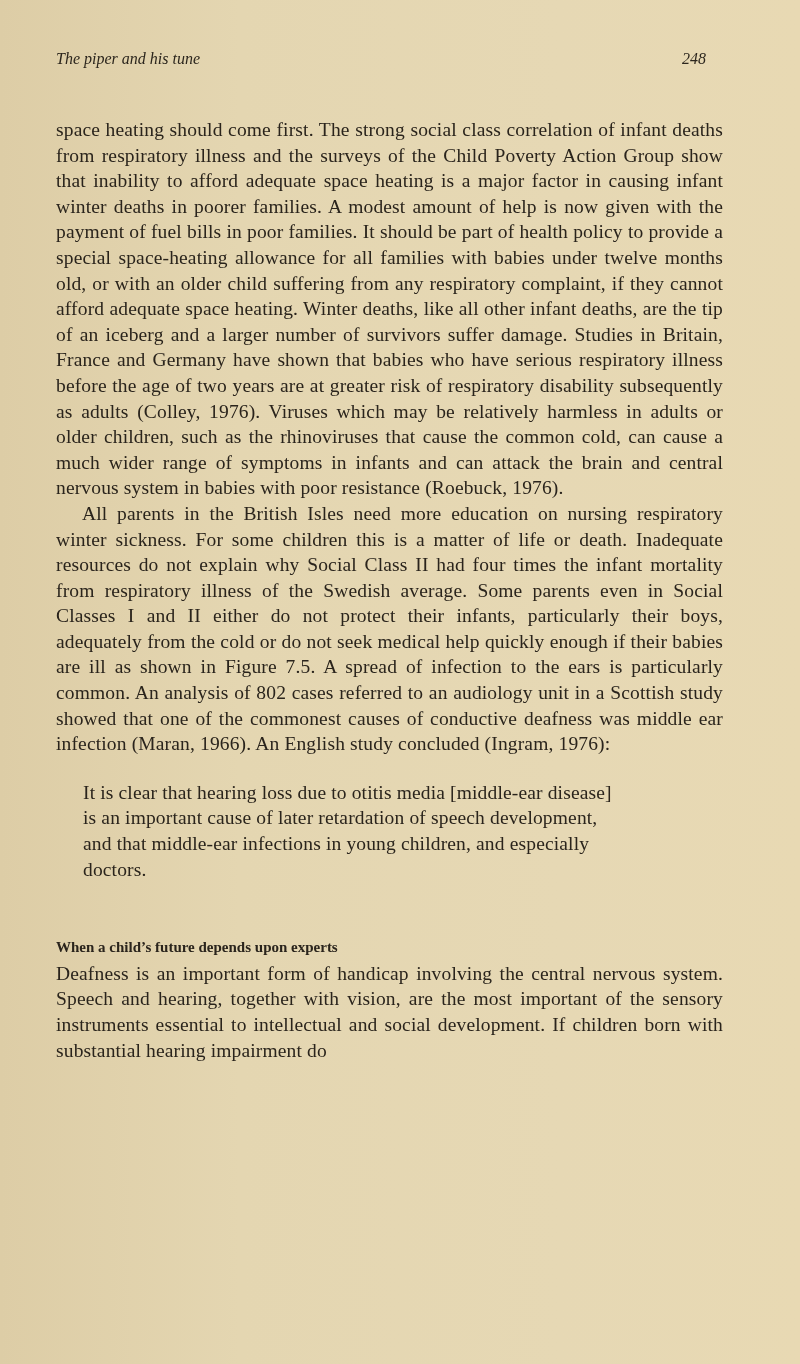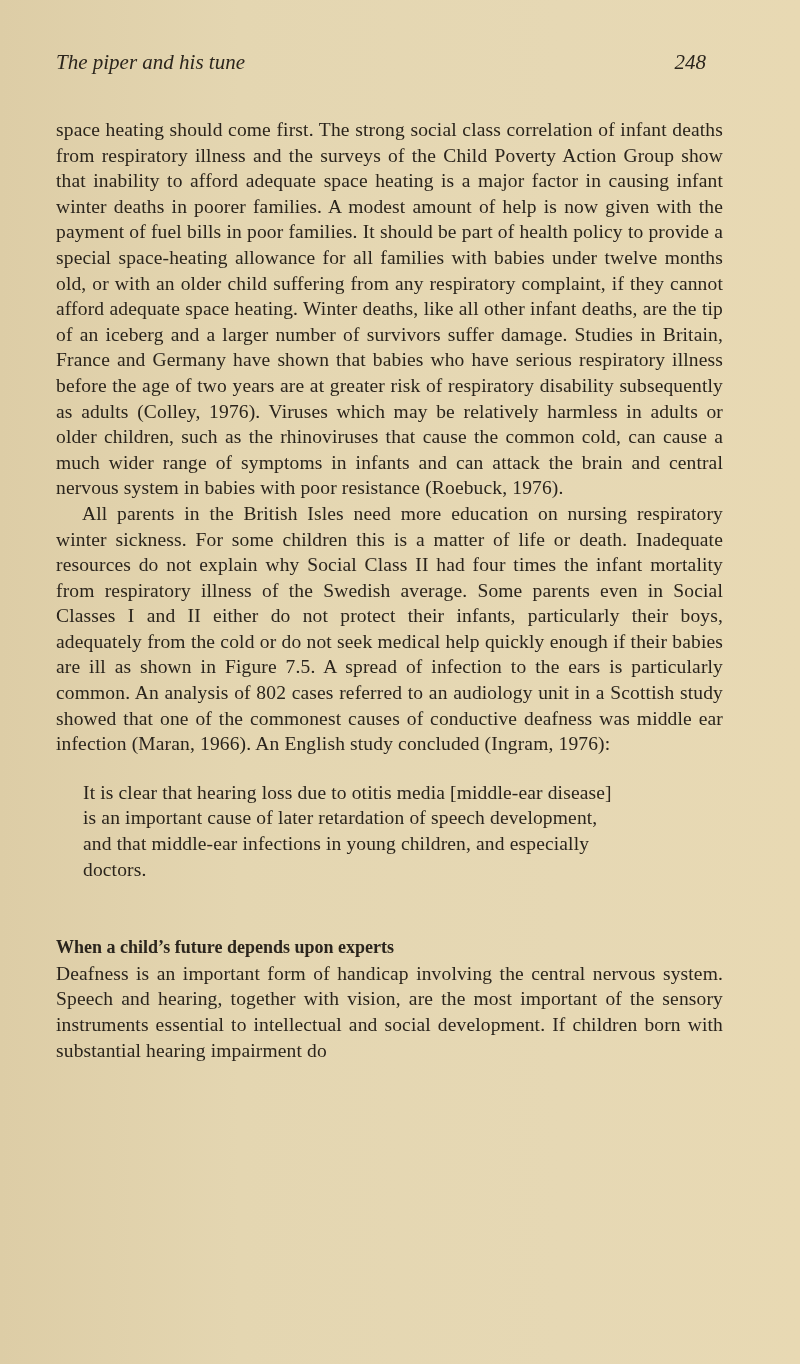--- a/index.html
+++ b/index.html
@@ -22,21 +22,21 @@
       top: 0;
       width: 667px;
     }
     .running-head {
       position: absolute;
       top: 50px;
       left: 0;
       width: 667px;
       height: 28px;
       font-style: italic;
-      font-size: 21px;
+      font-size: 16px;
       color: #2c261d;
     }
     .running-head .title {
       position: absolute;
       left: 0;
       top: 0;
     }
     .running-head .folio {
       position: absolute;
       right: 17px;
@@ -60,21 +60,21 @@
       text-indent: 26px;
     }
     .block-quote {
       margin: 23px 0 0 27px;
       width: 634px;
       text-align: left;
     }
     .section-heading {
       margin: 53px 0 0 0;
       font-weight: bold;
-      font-size: 18px;
+      font-size: 15px;
       letter-spacing: 0;
     }
     .after-heading {
     }
   </style>
 </head>
 <body>
 
 <div class="page">
   <div class="running-head">

